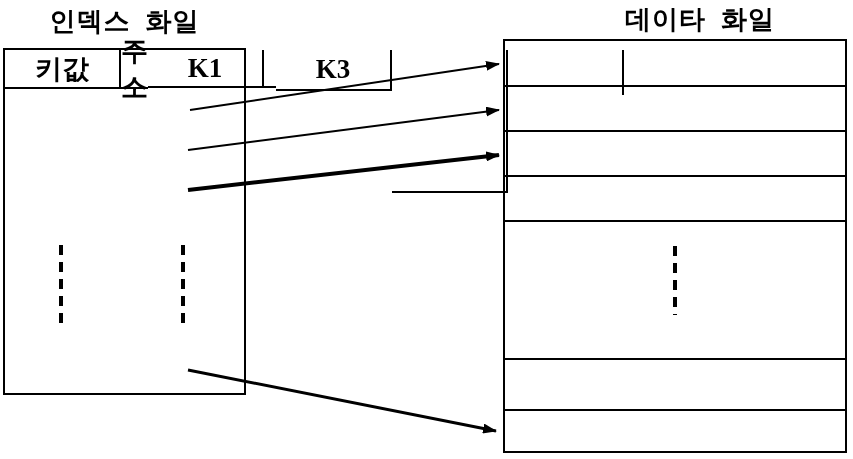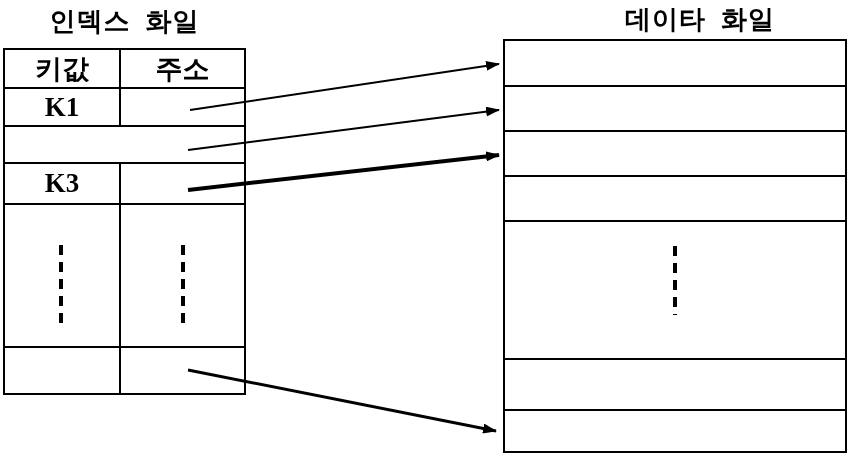--- a/index.html
+++ b/index.html
@@ -7,21 +7,21 @@
   body { position: relative; overflow: hidden;
          font-family: "Liberation Serif", "DejaVu Serif", serif; color: #000; }
 
   .title { position: absolute; font-size: 26px; font-weight: bold;
            text-align: center; white-space: pre; letter-spacing: 1px; }
   .title-index { left: 3px;  top: 4px; width: 243px; }
   .title-data  { left: 528px; top: 2px; width: 344px; }
 
   
   .index-table { position: absolute; left: 3px; top: 48px; width: 243px; height: 347px;
-                 border: 2px solid #000; display: flex; flex-direction: column; }
+                 border: 2px solid #000; display: flex; flex-direction: row; }
   .itr { display: flex; border-bottom: 2px solid #000; }
   .itr:last-child { border-bottom: none; }
   .itr-header   { height: 39px; }
   .itr-k1       { height: 38px; gap: 12px; }
   .itr-k2       { height: 37px; }
   .itr-k3       { height: 41px; }
   .itr-ellipsis { height: 143px; }
   .itr-last     { height: 45px; }
   .itc { display: flex; align-items: center; justify-content: center;
          font-weight: bold; font-size: 27px; }

